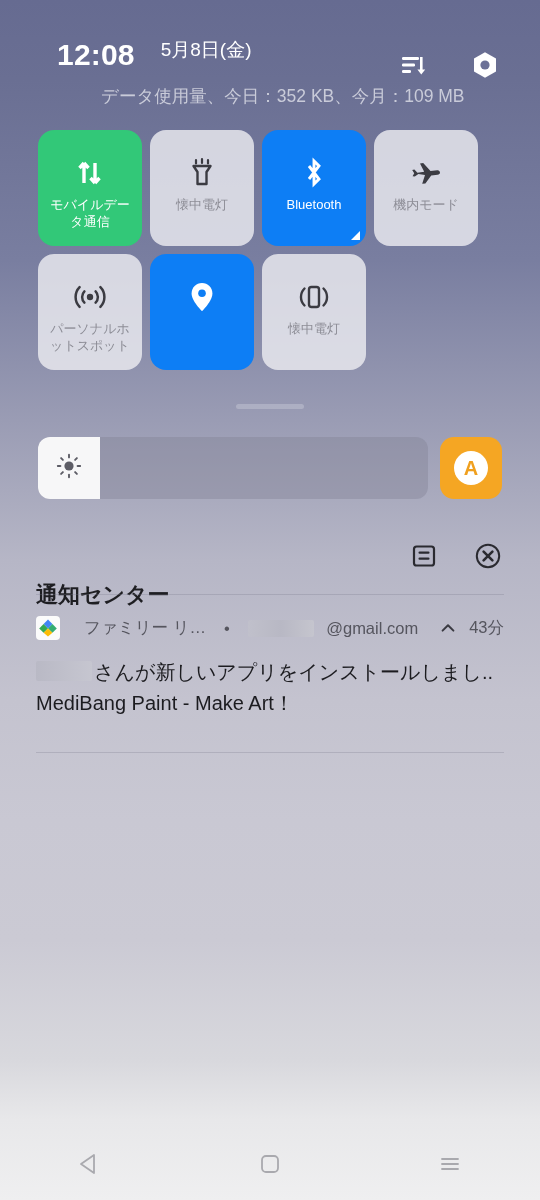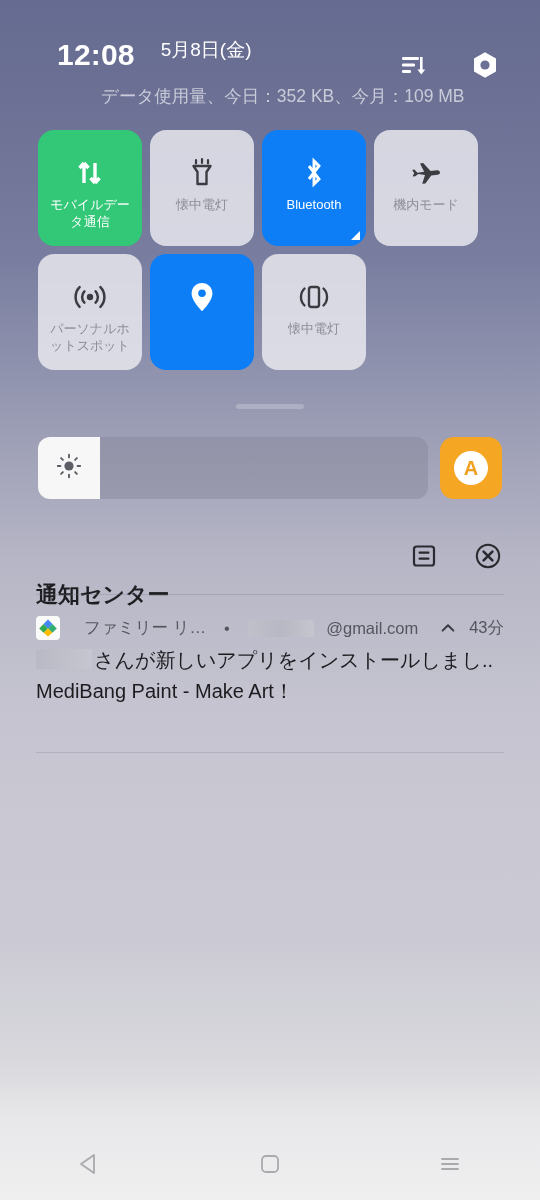--- a/index.html
+++ b/index.html
@@ -288,20 +288,21 @@
     align-items: center;
   }
   .notif-time {
     margin-left: auto;
     font-size: 16.5px;
     color: #55555e;
     white-space: nowrap;
   }
   .notif-body {
     padding: 0 36px;
+    margin-top: 12px;
   }
   .notif-line1 {
     font-size: 20px;
     color: #1c1c20;
     line-height: 28px;
     white-space: nowrap;
     overflow: hidden;
   }
   .redact-name {
     display: inline-block;

